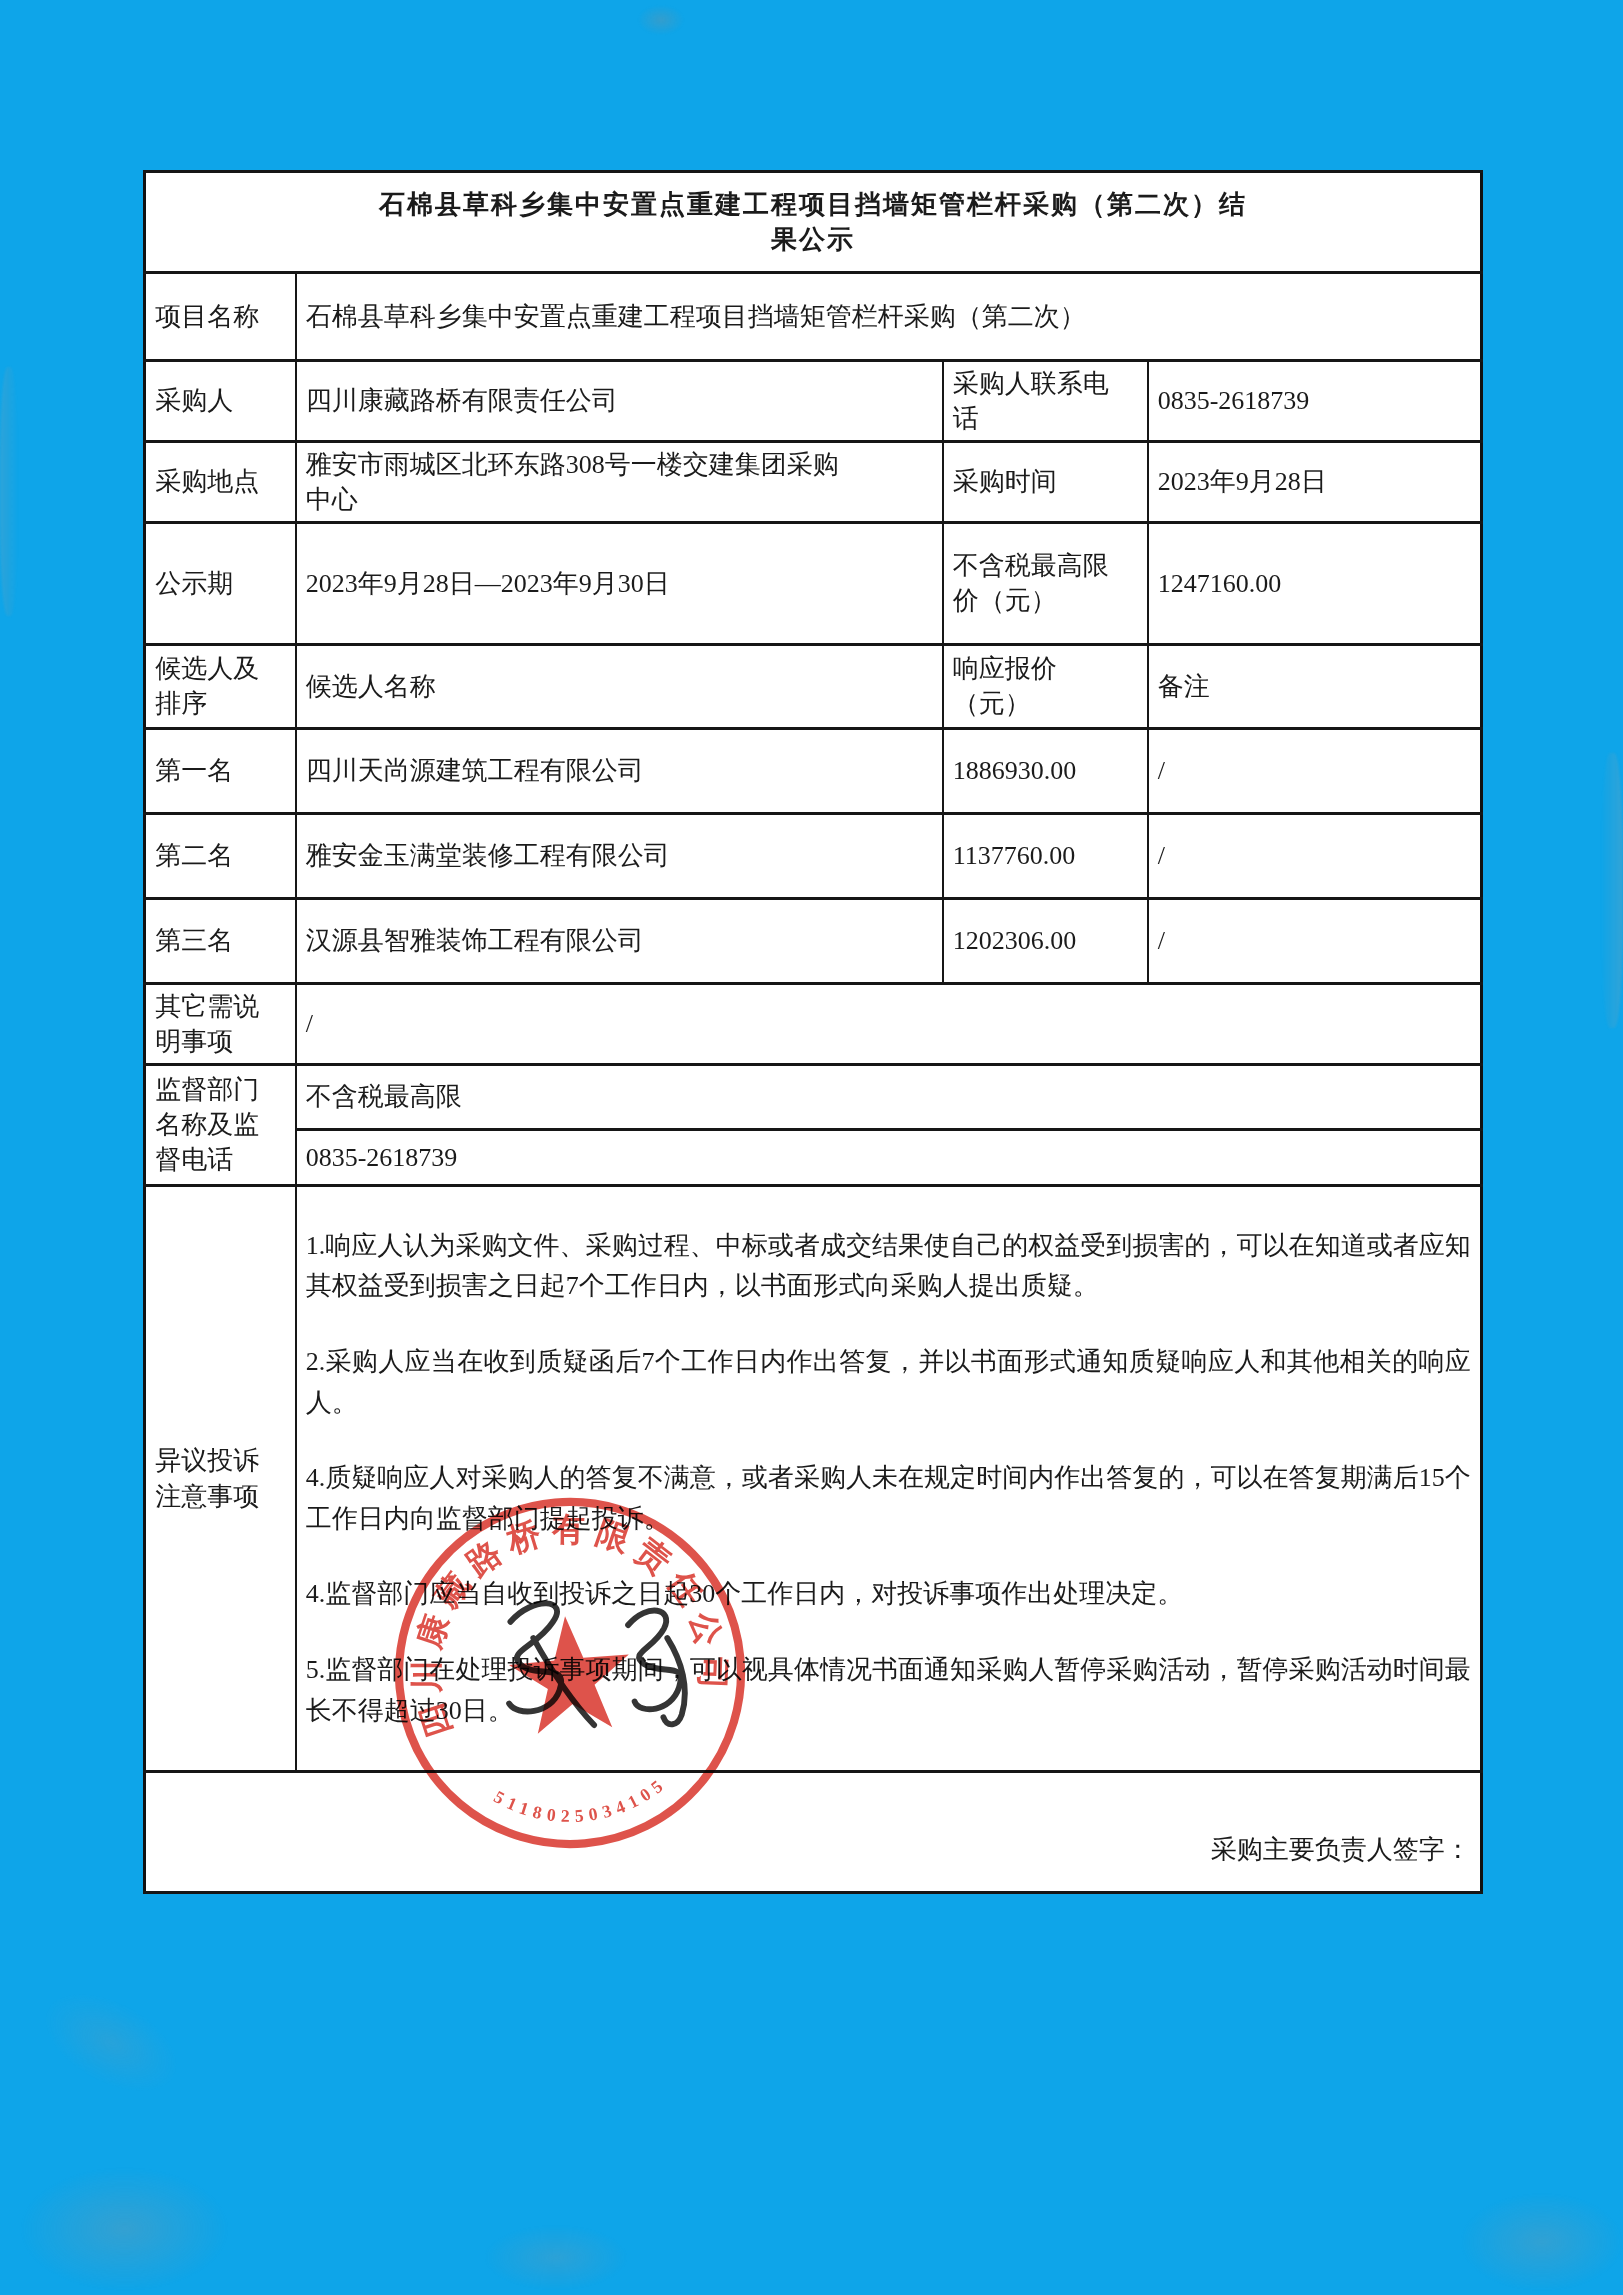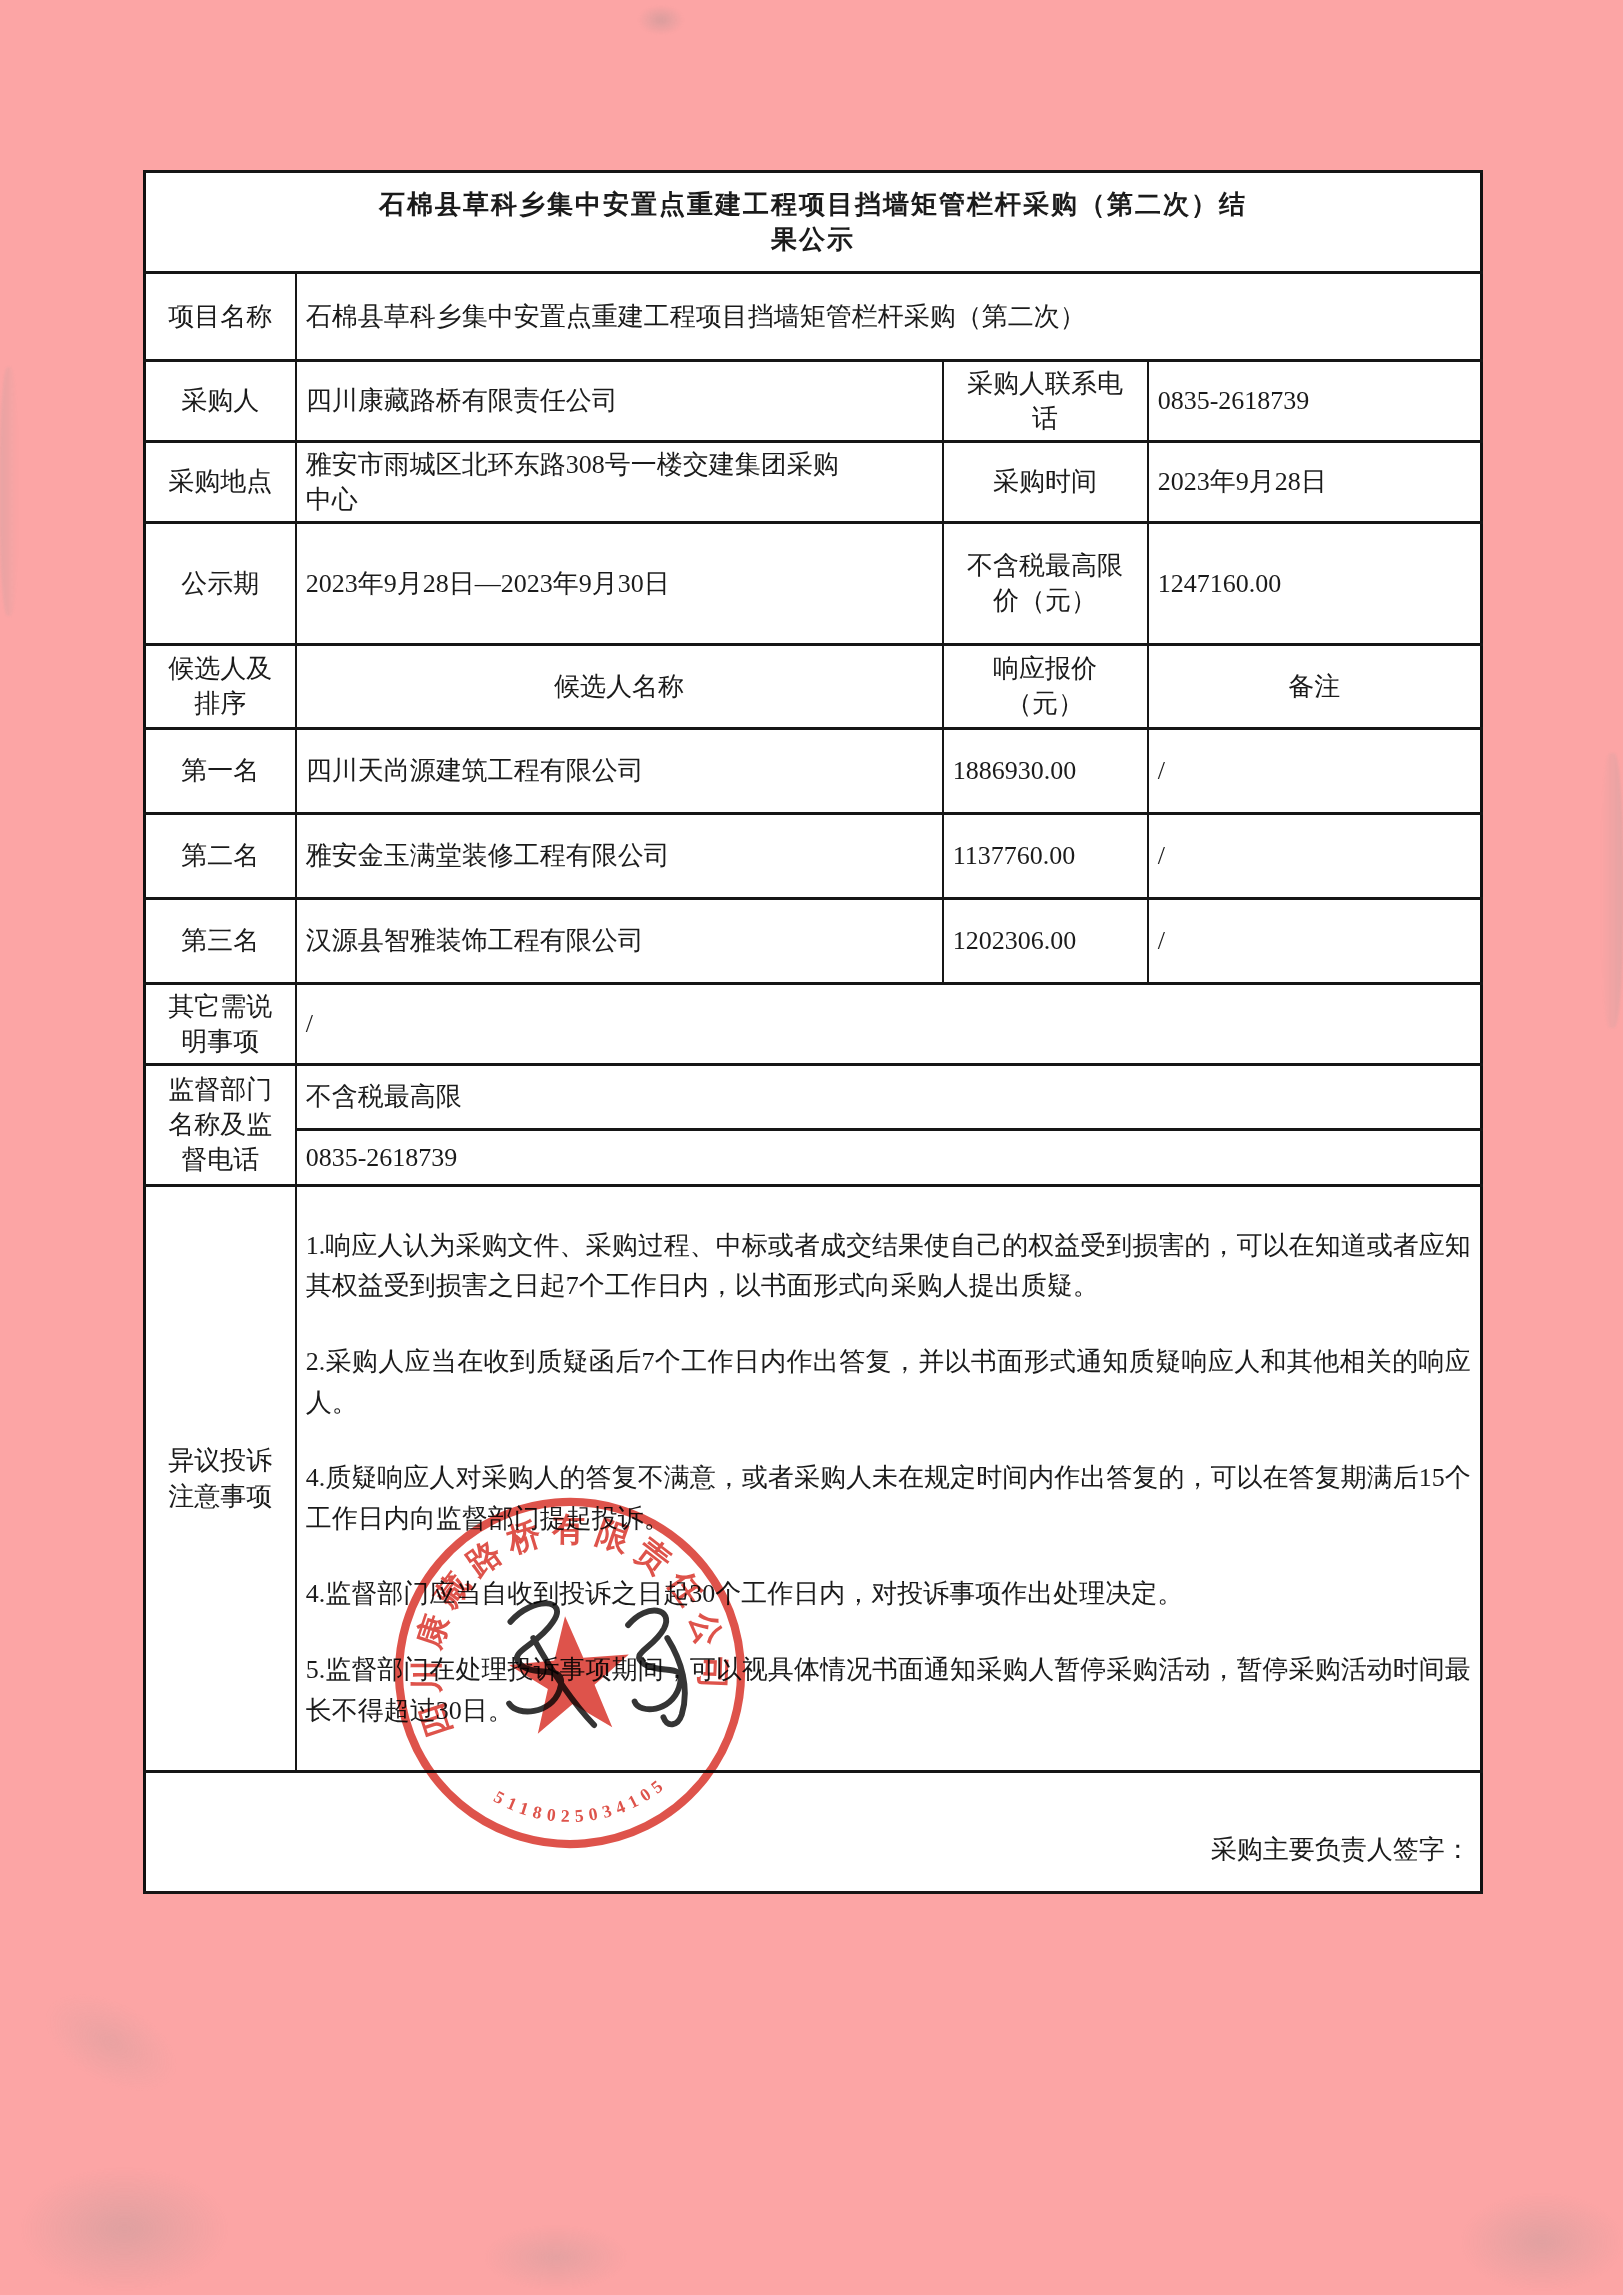--- a/index.html
+++ b/index.html
@@ -1,24 +1,24 @@
 <!DOCTYPE html>
 <html style="--stamp-color: #d8352b;font-size:10.5px"><head>
 <meta charset="utf-8">
 <style>
   html,body{margin:0;padding:0;background:#ffffff;}
   body{width:1623px;height:2295px;position:relative;font-family:"Liberation Serif","DejaVu Serif",serif;color:#1b1b1b;}
-  .page{position:absolute;left:0;top:0;width:1623px;height:2295px;background:#fca5a5;overflow:hidden;}
+  .page{position:absolute;left:0;top:0;width:1623px;height:2295px;background:#0ea5e9;overflow:hidden;}
 
   table.doc{position:absolute;left:143px;top:170px;width:1338px;border-collapse:collapse;table-layout:fixed;background:#fff;}
   table.doc td{border:2px solid #161616;border-top-width:3.3px;border-bottom-width:3.3px;vertical-align:middle;
     white-space:pre-line;font-size:26px;line-height:1.35;padding:3.9px 9.2px;word-break:break-all;}
   table.doc{border:3.3px solid #111;}
   .title-cell{font-size:33px;font-weight:bold;text-align:center;letter-spacing:2px;line-height:1.5;}
-  .lbl{text-align:center;}
+  .lbl{}
   .center{text-align:left;}
   .left{text-align:left;padding-left:14.4px;margin-left:40px;}
   .law{text-align:left;padding:18.3px 19.6px;font-size:25px;}
   .law .law-item{line-height:1.56;text-align:justify;}
   .sign{text-align:right;padding-left:23.6px;font-size:27.5px;}
 
   .r-title{height:101px}.r-project{height:88px}.r-purchaser{height:79px}.r-location{height:81px}
   .r-publicity{height:122px}.r-candhead{height:84px}.r-cand{height:85px}.r-other{height:79px}
   .r-sup1{height:65px}.r-sup2{height:56px}.r-law{height:438px}.r-sign{height:121px}
 

